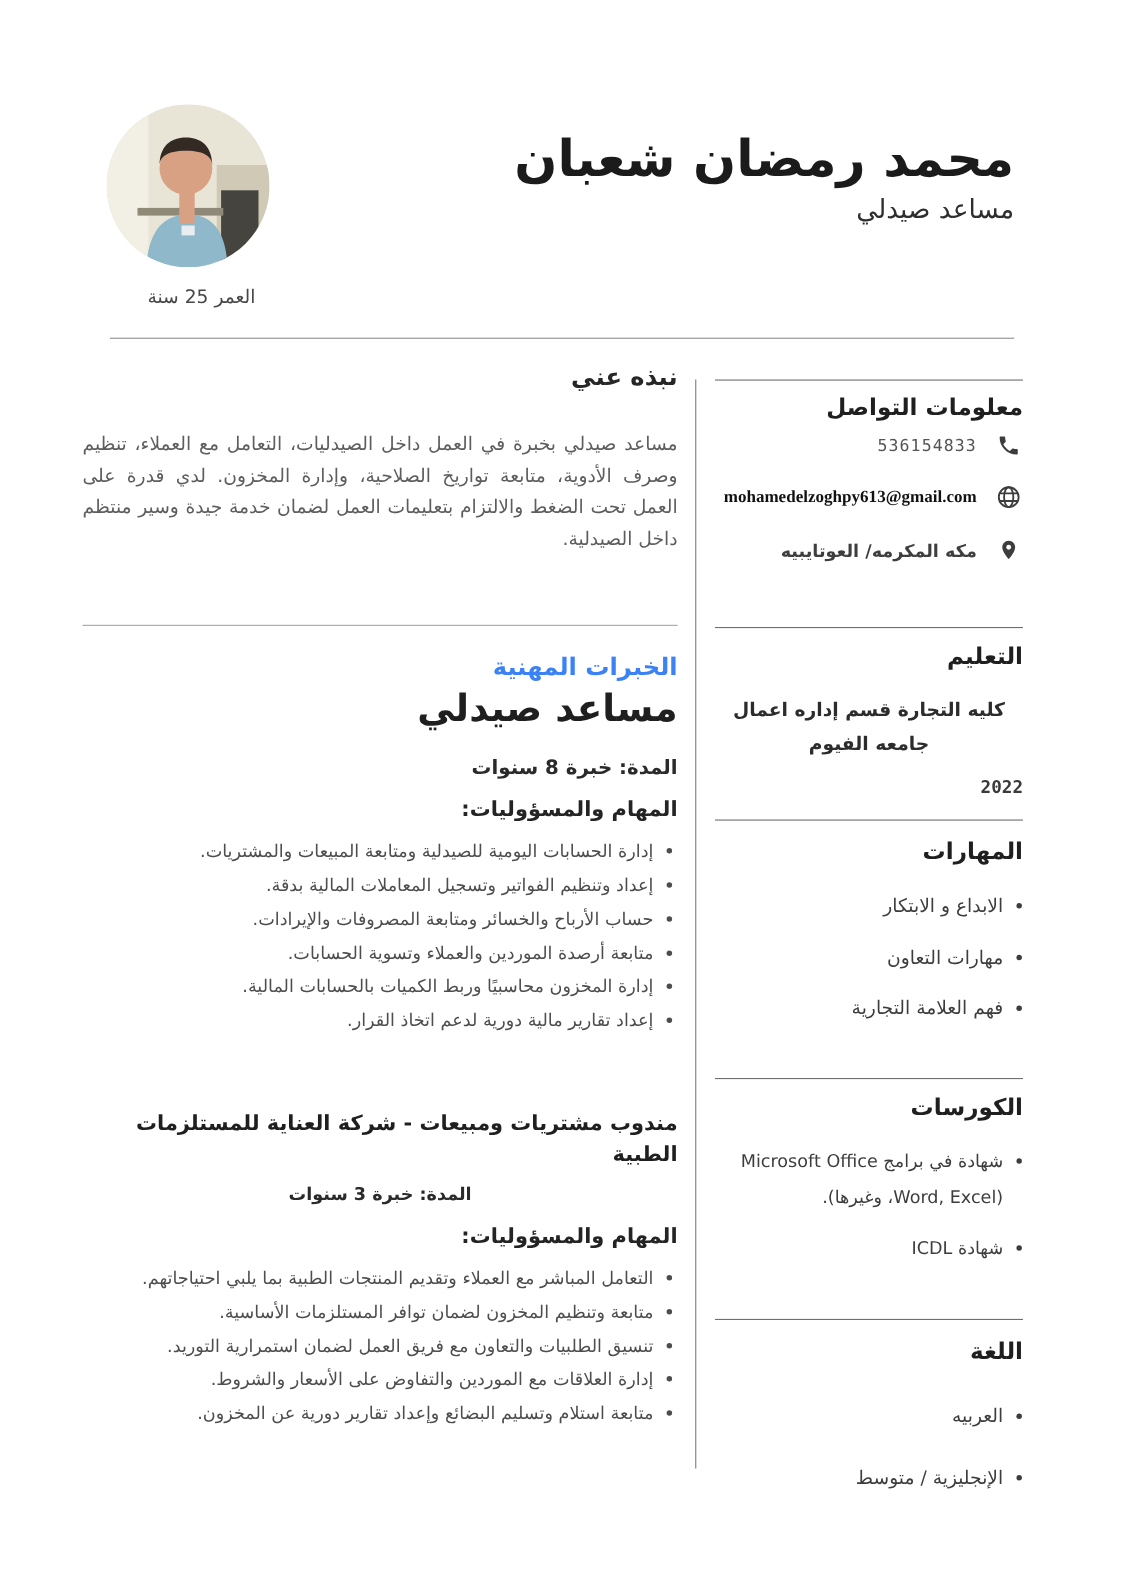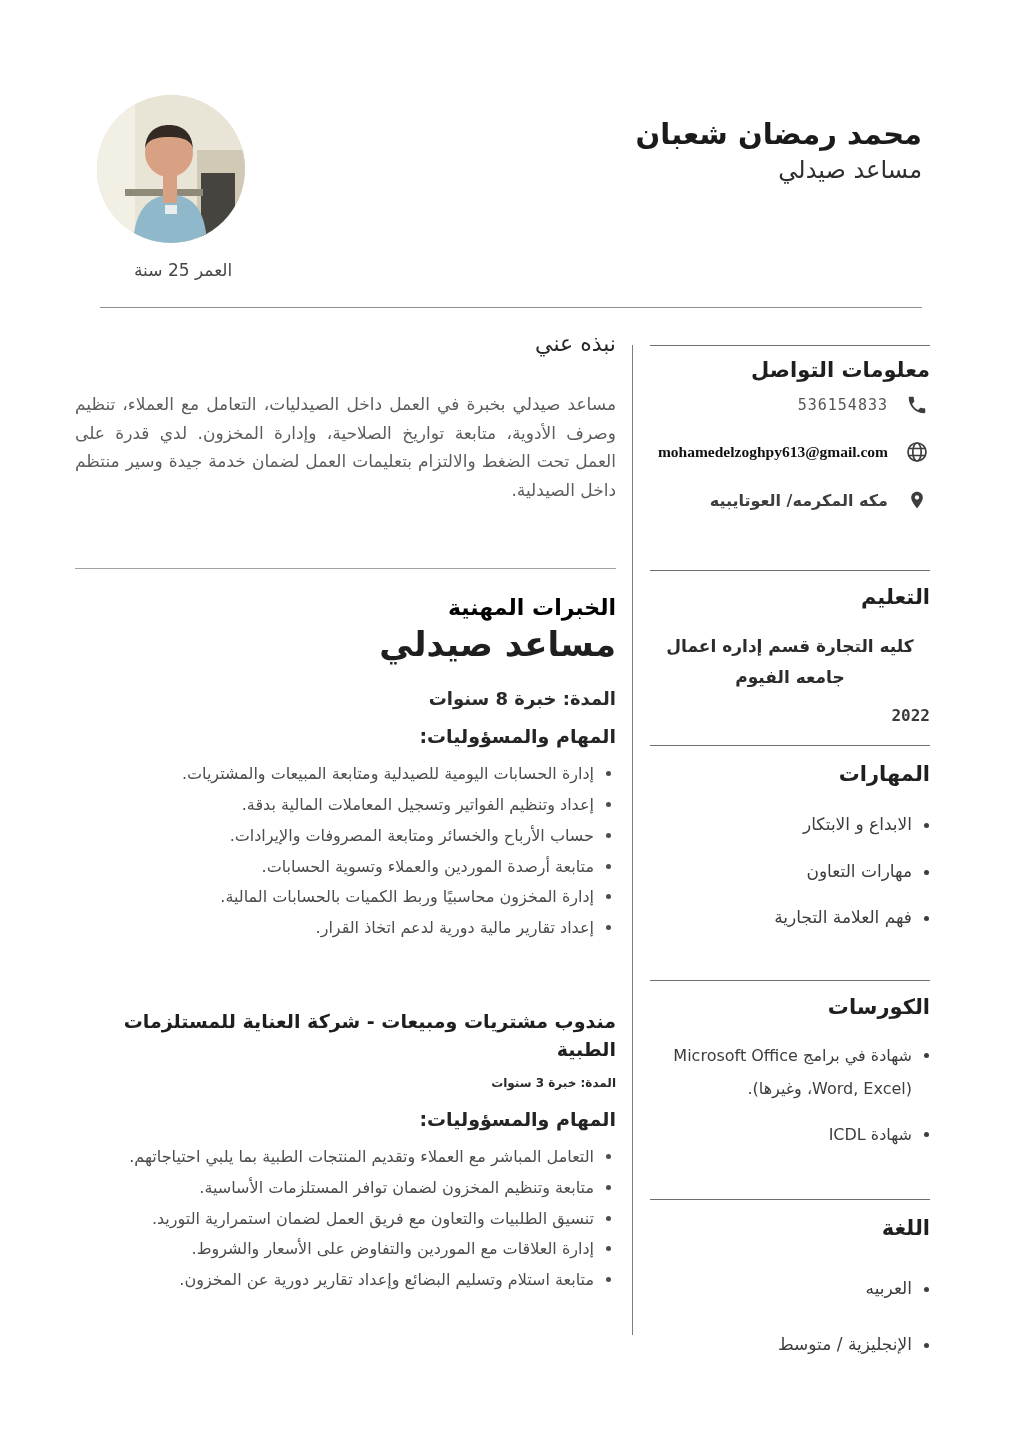--- a/index.html
+++ b/index.html
@@ -8,37 +8,37 @@
     direction:rtl; font-family:"DejaVu Sans", sans-serif; color:#3a3a3a;
     overflow:hidden; margin:0 auto;
   }
 
   
   .photo-wrap {
     position:absolute; top:95px; left:97px; width:148px; height:148px;
     border-radius:50%; overflow:hidden; background:#e9e5d6;
   }
   .name-block { position:absolute; top:118px; right:102px; text-align:right; }
-  .person-name { margin:0; font-size:29px; line-height:1.15; font-weight:bold; color:#1b1b1b; }
+  .person-name { margin:0; font-size:46px; line-height:1.15; font-weight:bold; color:#1b1b1b; }
   .person-title { font-size:24px; color:#2e2e2e; margin-top:5px; }
   .person-age { position:absolute; top:260px; left:134px; font-size:17px; color:#474747; }
   .header-rule { position:absolute; top:307px; left:100px; width:822px; height:1px; background:#8f8f8f; }
 
   
   .v-divider { position:absolute; top:345px; left:632px; width:1px; height:990px; background:#7d7d7d; }
 
   
   .main-col { position:absolute; top:331px; left:75px; width:541px; }
-  .about-heading { margin:0 0 34px; font-size:22px; font-weight:normal; color:#262626; text-align:right; }
+  .about-heading { margin:0 0 34px; font-size:22px; font-weight:bold; color:#262626; text-align:right; }
   .about-text { margin:0; font-size:17px; line-height:1.68; color:#5d5d5d; text-align:justify; }
   .main-divider { border:none; border-top:1px solid #a3a3a3; margin:64px 0 26px; }
-  .exp-heading { margin:0; font-size:22px; font-weight:bold; color:#000000; text-align:right; }
+  .exp-heading { margin:0; font-size:22px; font-weight:bold; color:#3b82f6; text-align:right; }
   .job1-title { margin:4px 0 24px; font-size:34px; font-weight:bold; color:#1f1f1f; text-align:right; }
   .duration { font-size:18px; font-weight:bold; color:#2a2a2a; text-align:right; margin:0 0 16px; }
-  .duration.small { font-size:12px; margin:12px 0 18px; }
+  .duration.small { font-size:16px; margin:12px 0 18px;text-align:center; }
   .tasks-heading { font-size:19px; font-weight:bold; color:#242424; text-align:right; margin:0 0 15px; }
   ul.tasks { margin:0; padding:0 22px 0 0; list-style:disc; }
   ul.tasks li { font-size:16px; line-height:1.55; color:#4d4d4d; margin-bottom:6px; }
   .job2-title { margin:66px 0 0; font-size:19px; font-weight:bold; color:#1f1f1f; text-align:right; line-height:1.5; }
 
   
   .sidebar { position:absolute; top:345px; left:650px; width:280px; }
   .side-section { border-top:1px solid #6f6f6f; }
   .side-heading { margin:0; font-size:21px; font-weight:bold; color:#1f1f1f; text-align:right; }
 

